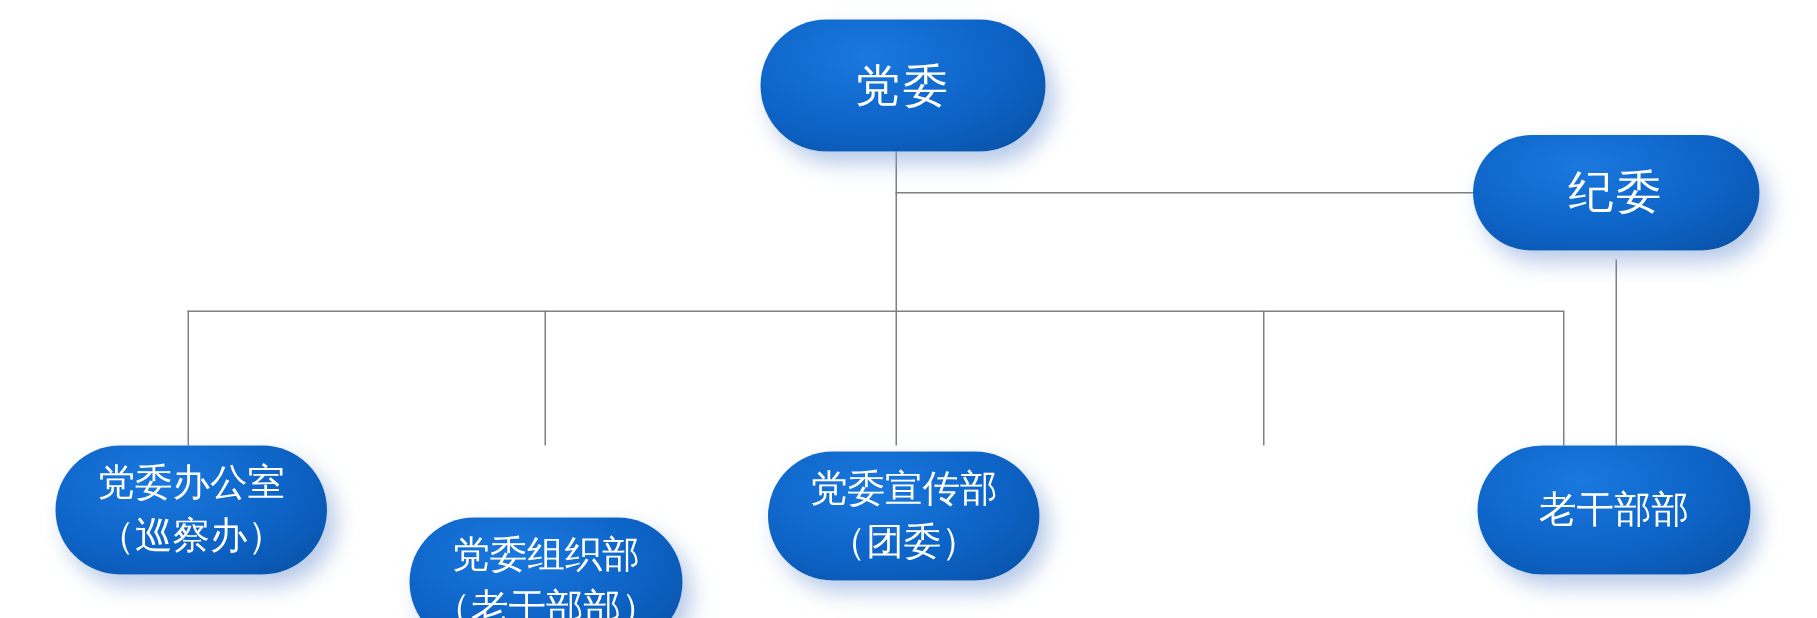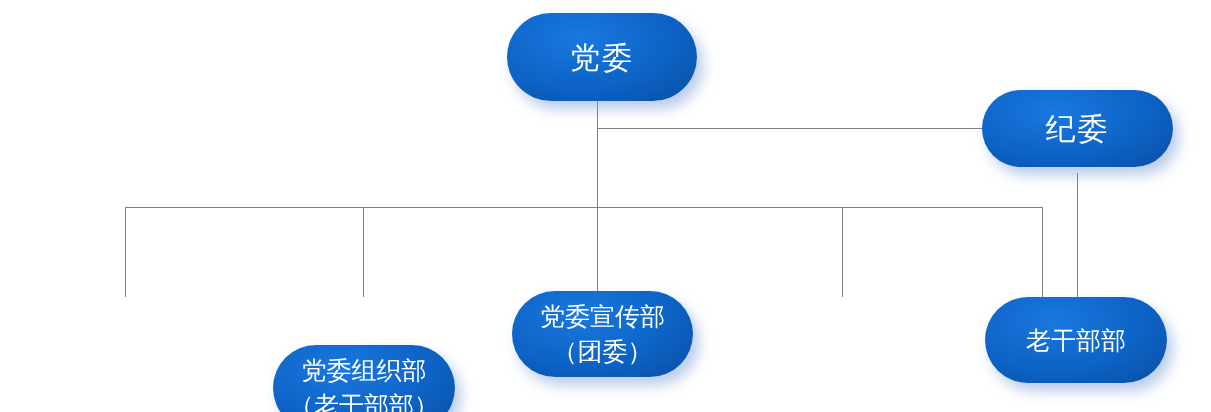--- a/index.html
+++ b/index.html
@@ -47,21 +47,21 @@
     line-height:35px;
     white-space:nowrap;
   }
   .node .l2:empty{display:none;}
   .node.top .l1{font-size:30px; letter-spacing:2px;}
   .node.child .l1, .node.child .l2{font-size:25px;}
   #n-dangwei {left:507px; top:13px;  width:190px; height:88px;}
   #n-jiwei   {left:982px; top:90px;  width:191px; height:77px;}
   #n-c1      {left:37px;   top:297px; width:181px; height:86px;}
   #n-c2      {left:273px;  top:297px; width:182px; height:86px;margin-top:48px;}
-  #n-c3      {left:512px;  top:291px; width:181px; height:86px;text-align:right;}
+  #n-c3      {left:512px;  top:301px; width:181px; height:86px;text-align:right;}
   #n-c4      {left:760px;  top:297px; width:182px; height:86px;}
   #n-c5      {left:985px;  top:297px; width:182px; height:86px;}
 </style>
 </head>
 <body>
 
 <div class="canvas">
 
   <div class="line v" id="ln-root-drop"></div>
   <div class="line h" id="ln-root-jiwei"></div>
@@ -73,20 +73,24 @@
   <div class="line v" id="ln-jiwei-drop"></div>
 
   <div class="node top" id="n-dangwei">
     <div class="l1">党委</div>
   </div>
 
   <div class="node top" id="n-jiwei">
     <div class="l1">纪委</div>
   </div>
 
+  <div class="node child" id="n-c1">
+    <div class="l1">党委办公室</div>
+    <div class="l2">（巡察办）</div>
+  </div>
 
   <div class="node child" id="n-c2">
     <div class="l1">党委组织部</div>
     <div class="l2">（老干部部）</div>
   </div>
 
   <div class="node child" id="n-c3">
     <div class="l1">党委宣传部</div>
     <div class="l2">（团委）</div>
   </div>

